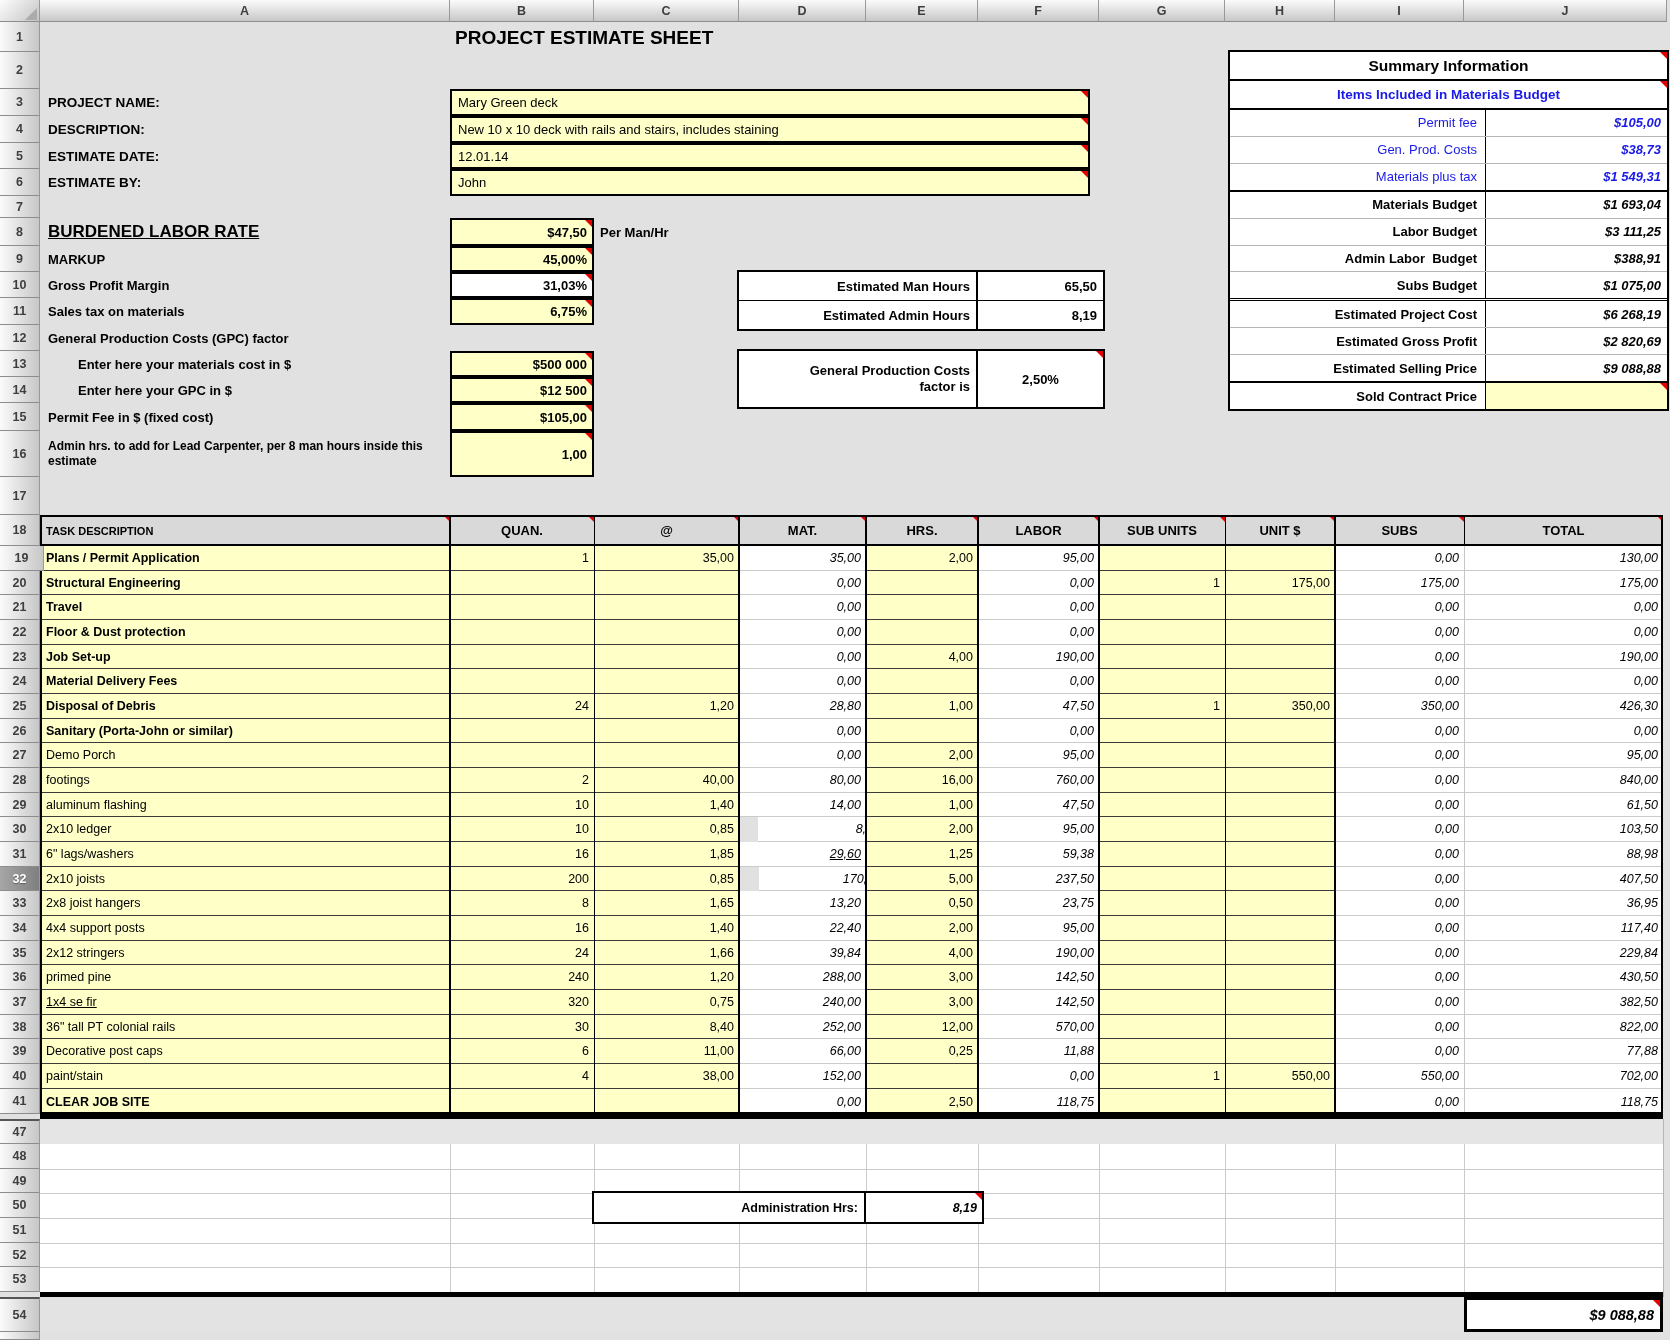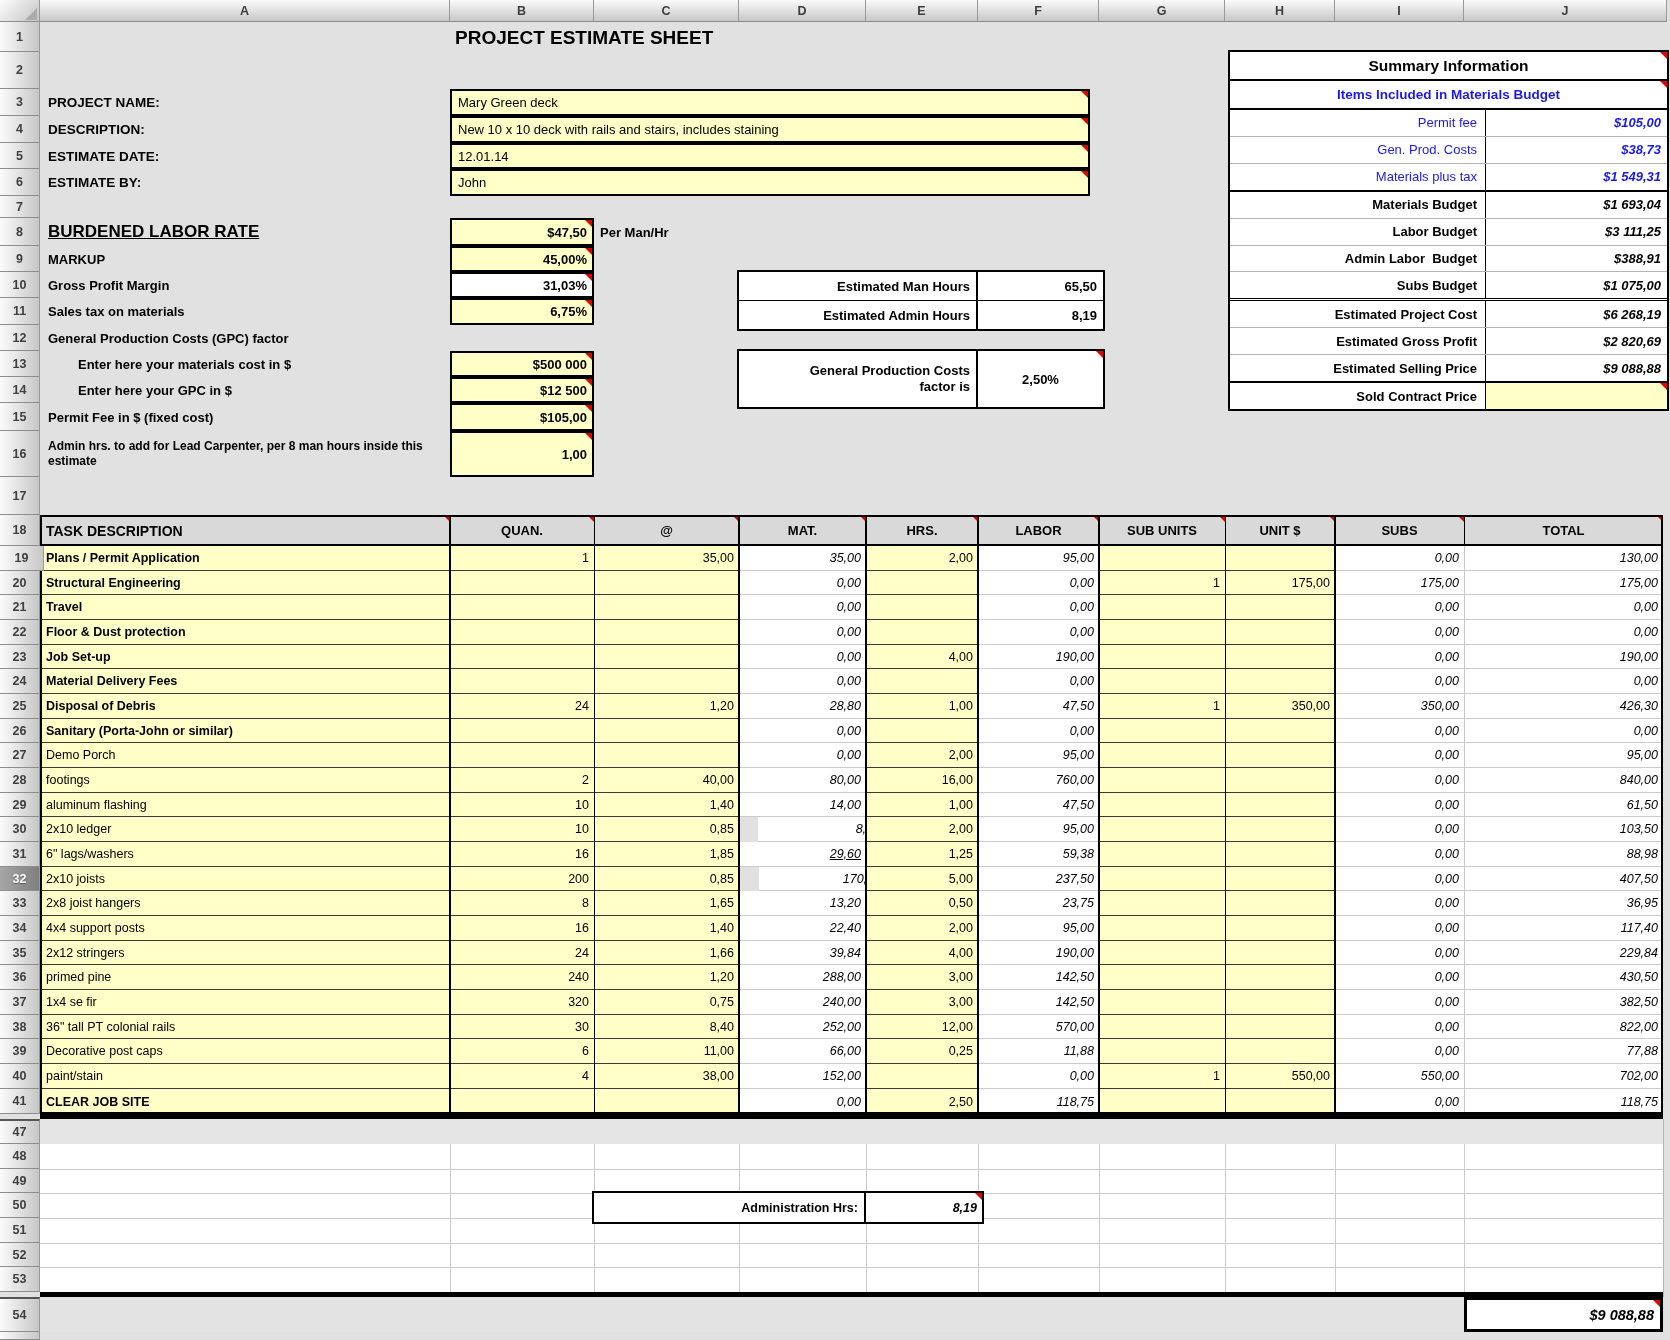--- a/index.html
+++ b/index.html
@@ -229,21 +229,21 @@
     <div class="cell yellow box rt b rc" style="left: 450px; top: 298px; width: 144px; height: 27px; font-size: 13px;">6,75%</div>
     <div class="cell b" style="left: 78px; top: 351px; width: 395px; height: 26px; font-size: 13px;">Enter here your materials cost in $</div>
     <div class="cell b" style="left: 48px; top: 325px; width: 395px; height: 26px; font-size: 13px;">General Production Costs (GPC) factor</div>
     <div class="cell yellow box rt b rc" style="left: 450px; top: 351px; width: 144px; height: 26px; font-size: 13px;">$500 000</div>
     <div class="cell b" style="left: 78px; top: 377px; width: 395px; height: 26px; font-size: 13px;">Enter here your GPC in $</div>
     <div class="cell yellow box rt b rc" style="left: 450px; top: 377px; width: 144px; height: 26px; font-size: 13px;">$12 500</div>
     <div class="cell b" style="left: 48px; top: 403px; width: 395px; height: 28px; font-size: 13px;">Permit Fee in $ (fixed cost)</div>
     <div class="cell yellow box rt b rc" style="left: 450px; top: 403px; width: 144px; height: 28px; font-size: 13px;">$105,00</div>
     <div class="cell b" style="left: 48px; top: 431px; width: 395px; height: 46px; font-size: 12px; white-space: normal; line-height: 15px; overflow: visible;">Admin hrs. to add for Lead Carpenter, per 8 man hours inside this estimate</div>
     <div class="cell yellow box rt b rc" style="left: 450px; top: 431px; width: 144px; height: 46px; font-size: 13px;">1,00</div>
-    <div class="cell b rc lt" style="left: 40px; top: 515px; width: 410px; height: 31px; background: rgb(217, 217, 217); font-size: 14px;">TASK DESCRIPTION</div>
+    <div class="cell b rc lt" style="left: 40px; top: 515px; width: 410px; height: 31px; background: rgb(217, 217, 217); font-size: 11px;">TASK DESCRIPTION</div>
     <div class="cell b rc ctr" style="left: 450px; top: 515px; width: 144px; height: 31px; background: rgb(217, 217, 217); font-size: 13px;">QUAN.</div>
     <div class="cell b rc ctr" style="left: 594px; top: 515px; width: 145px; height: 31px; background: rgb(217, 217, 217); font-size: 13px;">@</div>
     <div class="cell b rc ctr" style="left: 739px; top: 515px; width: 127px; height: 31px; background: rgb(217, 217, 217); font-size: 13px;">MAT.</div>
     <div class="cell b rc ctr" style="left: 866px; top: 515px; width: 112px; height: 31px; background: rgb(217, 217, 217); font-size: 13px;">HRS.</div>
     <div class="cell b rc ctr" style="left: 978px; top: 515px; width: 121px; height: 31px; background: rgb(217, 217, 217); font-size: 13px;">LABOR</div>
     <div class="cell b rc ctr" style="left: 1099px; top: 515px; width: 126px; height: 31px; background: rgb(217, 217, 217); font-size: 13px;">SUB UNITS</div>
     <div class="cell b rc ctr" style="left: 1225px; top: 515px; width: 110px; height: 31px; background: rgb(217, 217, 217); font-size: 13px;">UNIT $</div>
     <div class="cell b rc ctr" style="left: 1335px; top: 515px; width: 129px; height: 31px; background: rgb(217, 217, 217); font-size: 13px;">SUBS</div>
     <div class="cell b rc ctr" style="left: 1464px; top: 515px; width: 199px; height: 31px; background: rgb(217, 217, 217); font-size: 13px;">TOTAL</div>
     <div class="cell yellow lt b" style="left: 40px; top: 546px; width: 410px; height: 25px; border-bottom: 1px solid rgb(58, 58, 58);">Plans / Permit Application</div>
@@ -419,21 +419,21 @@
     <div class="cell yellow lt" style="left: 40px; top: 965px; width: 410px; height: 25px; border-bottom: 1px solid rgb(58, 58, 58);">primed pine</div>
     <div class="cell yellow rt" style="left: 450px; top: 965px; width: 144px; height: 25px; border-bottom: 1px solid rgb(58, 58, 58);">240</div>
     <div class="cell yellow rt" style="left: 594px; top: 965px; width: 145px; height: 25px; border-bottom: 1px solid rgb(58, 58, 58);">1,20</div>
     <div class="cell white rt i" style="left: 739px; top: 965px; width: 127px; height: 25px; border-bottom: 1px solid rgb(203, 203, 203);">288,00</div>
     <div class="cell yellow rt" style="left: 866px; top: 965px; width: 112px; height: 25px; border-bottom: 1px solid rgb(58, 58, 58);">3,00</div>
     <div class="cell white rt i" style="left: 978px; top: 965px; width: 121px; height: 25px; border-bottom: 1px solid rgb(203, 203, 203);">142,50</div>
     <div class="cell yellow rt" style="left: 1099px; top: 965px; width: 126px; height: 25px; border-bottom: 1px solid rgb(58, 58, 58);"></div>
     <div class="cell yellow rt" style="left: 1225px; top: 965px; width: 110px; height: 25px; border-bottom: 1px solid rgb(58, 58, 58);"></div>
     <div class="cell white rt i" style="left: 1335px; top: 965px; width: 129px; height: 25px; border-bottom: 1px solid rgb(203, 203, 203);">0,00</div>
     <div class="cell white rt i" style="left: 1464px; top: 965px; width: 199px; height: 25px; border-bottom: 1px solid rgb(203, 203, 203);">430,50</div>
-    <div class="cell yellow lt" style="left: 40px; top: 990px; width: 410px; height: 25px; border-bottom: 1px solid rgb(58, 58, 58);">1x4 se fir</div>
+    <div class="cell yellow lt" style="left: 40px; top: 990px; width: 410px; height: 25px; border-bottom: 1px solid rgb(58, 58, 58); text-decoration: underline;">1x4 se fir</div>
     <div class="cell yellow rt" style="left: 450px; top: 990px; width: 144px; height: 25px; border-bottom: 1px solid rgb(58, 58, 58);">320</div>
     <div class="cell yellow rt" style="left: 594px; top: 990px; width: 145px; height: 25px; border-bottom: 1px solid rgb(58, 58, 58);">0,75</div>
     <div class="cell white rt i" style="left: 739px; top: 990px; width: 127px; height: 25px; border-bottom: 1px solid rgb(203, 203, 203);">240,00</div>
     <div class="cell yellow rt" style="left: 866px; top: 990px; width: 112px; height: 25px; border-bottom: 1px solid rgb(58, 58, 58);">3,00</div>
     <div class="cell white rt i" style="left: 978px; top: 990px; width: 121px; height: 25px; border-bottom: 1px solid rgb(203, 203, 203);">142,50</div>
     <div class="cell yellow rt" style="left: 1099px; top: 990px; width: 126px; height: 25px; border-bottom: 1px solid rgb(58, 58, 58);"></div>
     <div class="cell yellow rt" style="left: 1225px; top: 990px; width: 110px; height: 25px; border-bottom: 1px solid rgb(58, 58, 58);"></div>
     <div class="cell white rt i" style="left: 1335px; top: 990px; width: 129px; height: 25px; border-bottom: 1px solid rgb(203, 203, 203);">0,00</div>
     <div class="cell white rt i" style="left: 1464px; top: 990px; width: 199px; height: 25px; border-bottom: 1px solid rgb(203, 203, 203);">382,50</div>
     <div class="cell yellow lt" style="left: 40px; top: 1015px; width: 410px; height: 24px; border-bottom: 1px solid rgb(58, 58, 58);">36" tall PT colonial rails</div>

